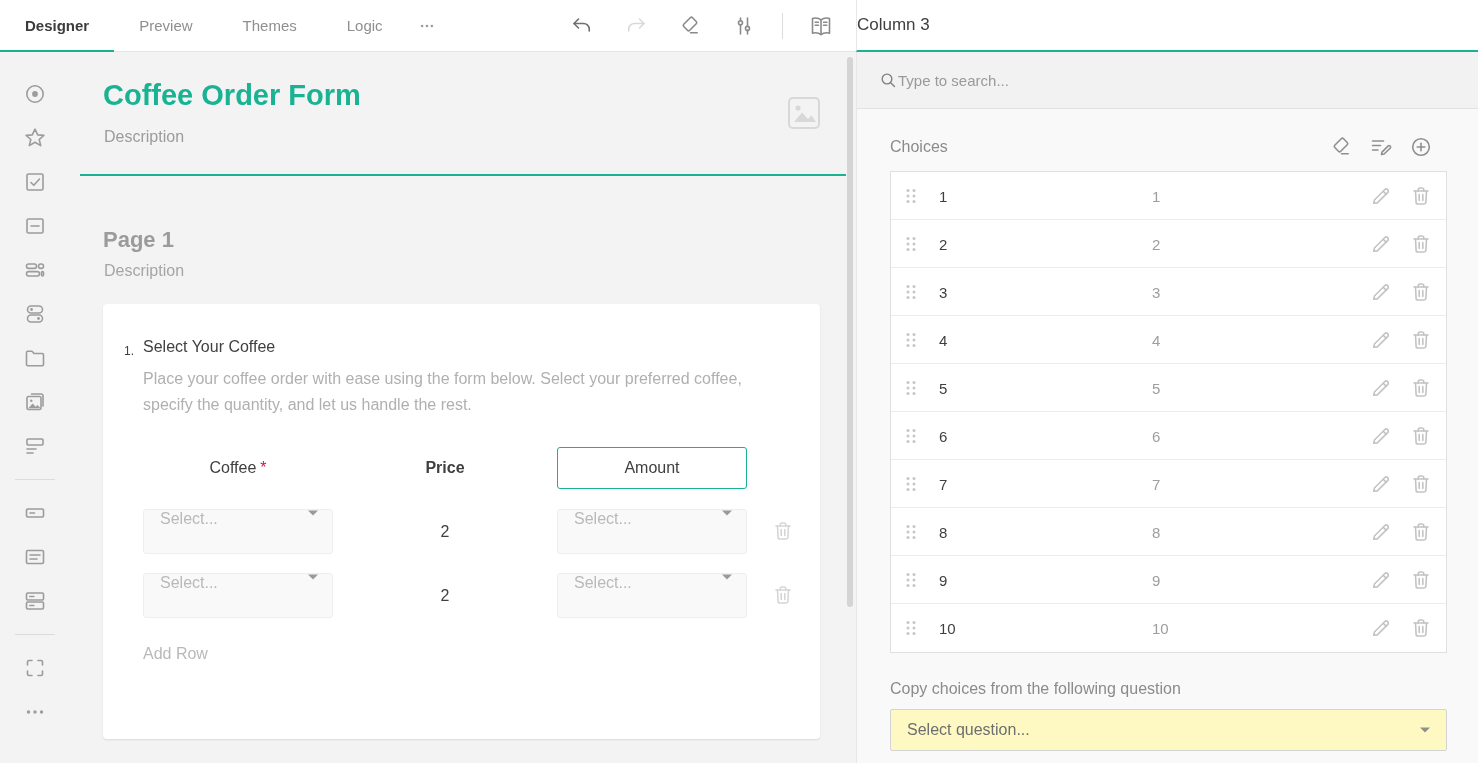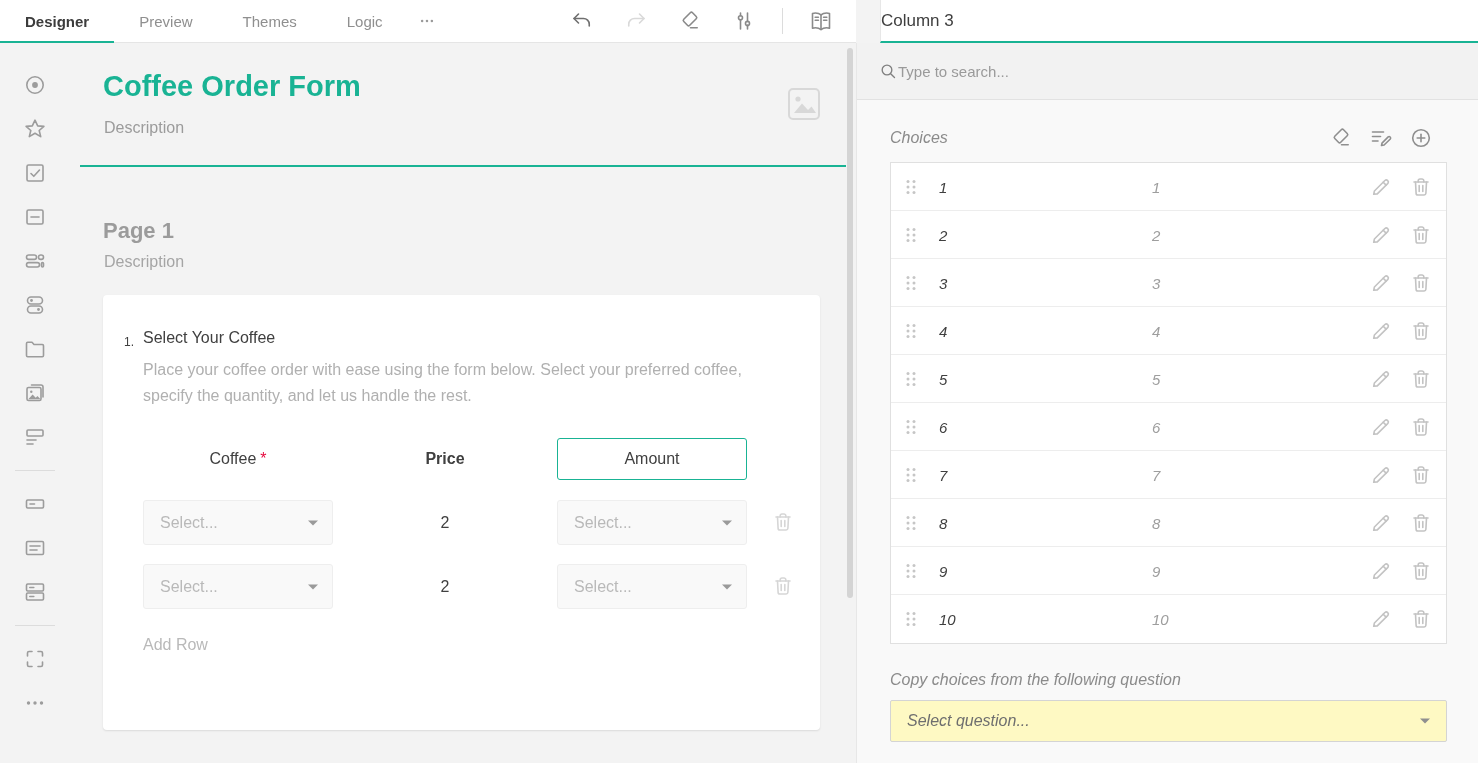--- a/index.html
+++ b/index.html
@@ -1,21 +1,21 @@
 <!DOCTYPE html>
 <html><head>
 <meta charset="utf-8">
 <style>
   * { margin:0; padding:0; box-sizing:border-box; }
   html,body { width:1478px; height:763px; overflow:hidden; background:#f3f3f3;
               font-family:"Liberation Sans", sans-serif; }
   .app { width:1478px; height:763px; display:flex; flex-direction:column; }
 
   
-  .topbar { height:43px; display:flex; flex:none;gap:24px; }
+  .topbar { height:52px; display:flex; flex:none; }
   .topbar-left { width:856px; background:#fff; border-bottom:1px solid #e5e5e5;
                  display:flex; align-items:stretch; }
   .tabs { display:flex; align-items:stretch; }
   .tab { padding:0 25px; display:flex; align-items:center; font-size:15px;
          color:#8f8f8f; cursor:pointer; position:relative; }
   .tab.active { color:#3c3c3c; font-weight:bold; }
   .tab.active::after { content:""; position:absolute; left:0; right:0; bottom:-1px;
                        height:2px; background:#19b394; }
   .tab-more { padding:0 10px; display:flex; align-items:center; color:#9a9a9a; }
   .actions { margin-left:auto; display:flex; align-items:center; gap:30px; padding-right:23px; }
@@ -58,21 +58,21 @@
   .q-col-h { position:absolute; top:143px; height:42px; line-height:42px; text-align:center;
              font-size:16px; color:#404040; }
   .h-coffee { left:40px;  width:190px; }
   .h-price  { left:230px; width:224px;font-weight:bold; }
   .h-amount { left:454px; width:190px; border:1.5px solid #19b394; border-radius:3px;
               background:#fff; line-height:39px; }
   .req { color:#e60a3e; margin-left:4px; }
   .mx-row { position:absolute; left:0; width:717px; height:45px; }
   .row1 { top:205px; } .row2 { top:269px; }
   .mx-select { position:absolute; top:0; width:190px; height:45px; background:#f9f9f9;
-               border:1px solid #eeeeee; border-radius:3px; display:flex; align-items:center;
+               border:1px solid #eeeeee; border-radius:3px; display:flex; align-items:flex-start;
                padding:0 14px 0 16px; cursor:pointer; }
   .sel-coffee { left:40px; } .sel-amount { left:454px; }
   .mx-select .ph { font-size:16px; color:#b9b9b9; }
   .mx-select .caret { margin-left:auto; width:10px; height:6px; color:#9a9a9a; }
   .cell-price { position:absolute; left:230px; width:224px; height:45px; line-height:45px;
                 text-align:center; font-size:16px; color:#404040; }
   .cell-trash { position:absolute; left:668px; top:10px; color:#d6d6d6; cursor:pointer; }
   .add-row { position:absolute; left:40px; top:341px; font-size:16px; color:#b9b9b9; cursor:pointer; }
 
   
@@ -82,21 +82,21 @@
 
   
   .right { flex:1; border-left:1px solid #e7e7e7; display:flex; flex-direction:column;
            background:#f9f9f9; overflow:hidden; }
   .search-bar { height:57px; flex:none; background:#f2f2f2; border-bottom:1px solid #e2e2e2;
                 display:flex; align-items:center; padding-left:21px; }
   .search-bar .ic { color:#7f7f7f; }
   .search-input { border:none; background:transparent; outline:none; 
                   font-size:15px; color:#404040; flex:1; font-family:"Liberation Sans", sans-serif; }
   .search-input::placeholder { color:#9a9a9a; }
-  .panel-body { flex:1; padding:0 31px 0 33px; position:relative;font-style:italic; }
+  .panel-body { flex:1; padding:0 31px 0 33px; position:relative; }
   .choices-head { margin-top:23px; height:30px; display:flex; align-items:center; }
   .choices-label { font-size:16px; color:#8b8b8b; }
   .head-icons { margin-left:auto; margin-right:14px; display:flex; align-items:center; gap:16px;
                 color:#8f8f8f; }
   .head-icons .ic { cursor:pointer; }
   .choices-table { margin-top:9px; background:#fff; border:1px solid #e0e0e0; }
   .ch-row { height:48px; border-bottom:1px solid #ededed; position:relative; background:#fff; }
   .ch-row:last-child { border-bottom:none; }
   .ch-drag { position:absolute; left:12px; top:15px; width:16px; height:18px; color:#c6c6c6; cursor:grab; }
   .ch-val { position:absolute; left:48px; top:50%; transform:translateY(-50%);

